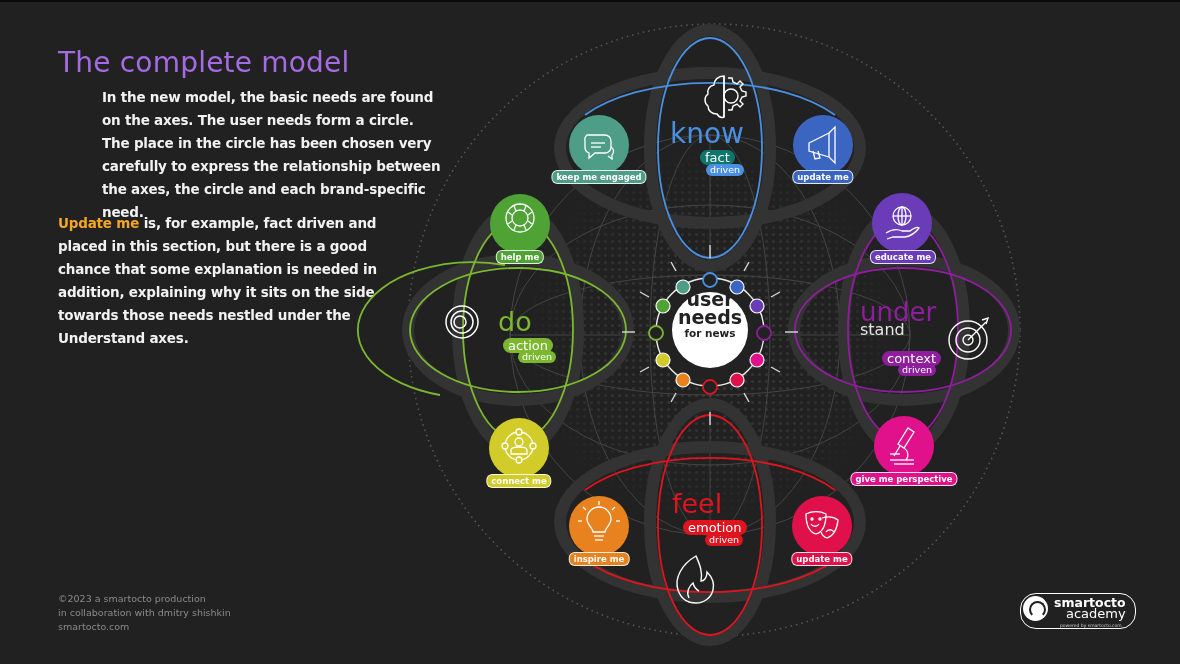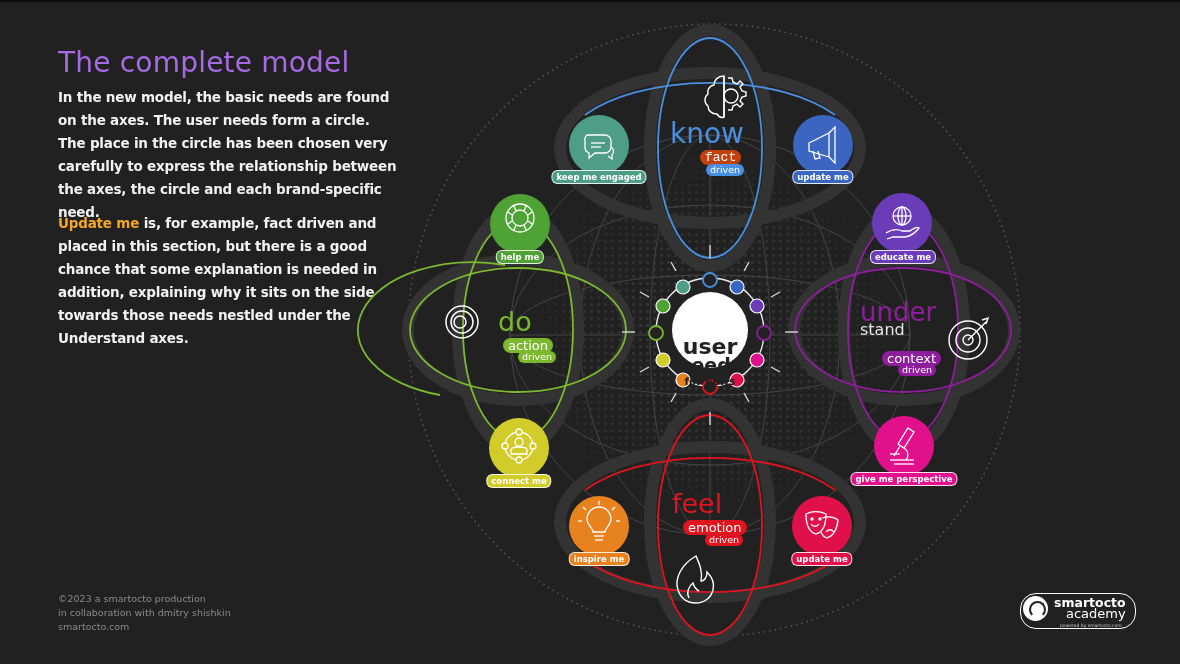--- a/index.html
+++ b/index.html
@@ -1,20 +1,20 @@
 <!DOCTYPE html>
 <html><head>
 <meta charset="utf-8">
 <style>
   html,body{margin:0;padding:0;}
   body{width:1180px;height:664px;background:#212121;overflow:hidden;position:relative;font-family:"Liberation Sans","DejaVu Sans",sans-serif;color:#fff;}
   .topbar{position:absolute;left:0;top:0;width:1180px;height:2px;background:#0a0a0a;}
   .title{position:absolute;left:58px;top:46px;font-size:28px;color:#a46be3;font-family:"DejaVu Sans",sans-serif;font-weight:normal;letter-spacing:0.2px;}
   .para{position:absolute;left:58px;width:340px;font-size:13.5px;line-height:23px;color:#f2f2f2;font-weight:bold;font-family:"DejaVu Sans",sans-serif;letter-spacing:-0.2px;}
-  .p1{top:86px;}
+  .p1{top:86px;margin-left:44px;}
   .p2{top:212px;}
   .hl{color:#f5a623;}
   .footer{position:absolute;left:58px;top:592px;font-size:9.5px;line-height:14px;color:#8a8a8a;font-family:"DejaVu Sans",sans-serif;}
   .logo{position:absolute;left:1020px;top:593px;width:116px;height:36px;border:1.5px solid #fff;border-radius:16px;box-sizing:border-box;}
   .logo .headset{position:absolute;left:2px;top:2px;width:25px;height:25px;border-radius:50%;background:#fff;}
   .logo .hs-in{position:absolute;left:6px;top:5px;width:13px;height:13px;border:2px solid #212121;border-radius:50%;border-bottom-color:transparent;}
   .logo .l1{position:absolute;left:33px;top:1px;font-size:12.5px;font-weight:bold;color:#fff;font-family:"DejaVu Sans",sans-serif;}
   .logo .l2{position:absolute;left:45px;top:12px;font-size:13px;color:#fff;font-family:"DejaVu Sans",sans-serif;}
   svg.diagram{position:absolute;left:0;top:0;}
   .need{position:absolute;width:60px;height:60px;border-radius:50%;}
@@ -157,38 +157,38 @@
     <path d="M982 320 l6 -2 l-2 6"></path>
   </g>
 
   <g stroke="#fff" stroke-width="1.4" fill="none">
     <path d="M696 556 c-14 8 -22 22 -18 34 c3 9 10 13 18 13 c8 0 15 -5 17 -13 c2 -8 -2 -14 -6 -18 c0 6 -3 9 -6 9 c2 -10 -2 -18 -5 -25 z"></path>
     <path d="M689 598 c-3 -6 0 -12 4 -15 c1 4 4 7 6 8"></path>
   </g>
 </svg>
 
 <div class="axis-word" style="left:670px;top:120px;font-size:28px;color:#4a90e2;">know</div>
-<div class="tag" style="left:700px;top:150px;font-size:13px;background:#c2410c;padding:0 5px;line-height:15px;font-family:Liberation Mono, monospace;">fact</div>
+<div class="tag" style="left:700px;top:150px;font-size:13px;background:#0f766e;padding:0 5px;line-height:15px;">fact</div>
 <div class="tag" style="left:706px;top:164px;font-size:9.5px;background:#4a90e2;padding:0 4px;line-height:12px;">driven</div>
 
 <div class="axis-word" style="left:860px;top:299px;font-size:26px;color:#8e1e9c;">under</div>
 <div class="axis-word" style="left:860px;top:322px;font-size:16px;color:#e5e5e5;">stand</div>
 <div class="tag" style="left:882px;top:351px;font-size:13px;background:#8e1e9c;padding:0 5px;line-height:15px;">context</div>
 <div class="tag" style="left:898px;top:364px;font-size:9.5px;background:#8e1e9c;padding:0 4px;line-height:12px;">driven</div>
 
 <div class="axis-word" style="left:672px;top:490px;font-size:27px;color:#e0141e;">feel</div>
 <div class="tag" style="left:683px;top:520px;font-size:13px;background:#e0141e;padding:0 5px;line-height:15px;">emotion</div>
 <div class="tag" style="left:705px;top:534px;font-size:9.5px;background:#e0141e;padding:0 4px;line-height:12px;">driven</div>
 
 <div class="axis-word" style="left:498px;top:308px;font-size:27px;color:#7cb82f;">do</div>
 <div class="tag" style="left:503px;top:338px;font-size:13px;background:#7cb82f;padding:0 5px;line-height:15px;">action</div>
 <div class="tag" style="left:518px;top:351px;font-size:9.5px;background:#7cb82f;padding:0 4px;line-height:12px;">driven</div>
 
 <div class="center-text">
-  <div style="font-size:22px;line-height:18px;margin-top:48px;">user</div>
+  <div style="font-size:19px;line-height:18px;">user</div>
   <div style="font-size:19px;line-height:18px;">needs</div>
   <div style="font-size:10.5px;line-height:14px;">for news</div>
 </div>
 
 <div class="need" style="left:569px;top:115px;background:#4e9d86;">
   <svg width="60" height="60">
       <g stroke="#fff" stroke-width="1.3" fill="none">
         <path d="M18 20 h18 a6 6 0 0 1 6 6 v6 a6 6 0 0 1 -6 6 h-10 l-6 5 v-5 a6 6 0 0 1 -4 -6 v-6 a6 6 0 0 1 2 -6 z"></path>
         <line x1="22" y1="28" x2="36" y2="28"></line>
         <line x1="22" y1="32" x2="32" y2="32"></line>

